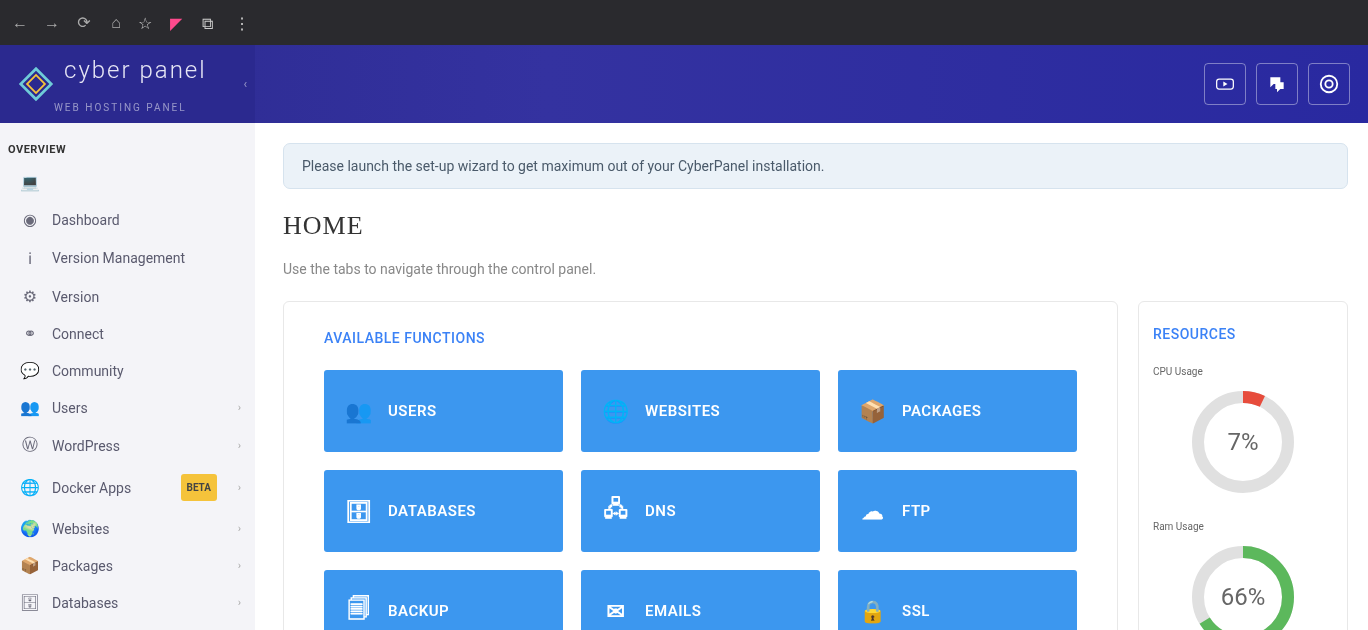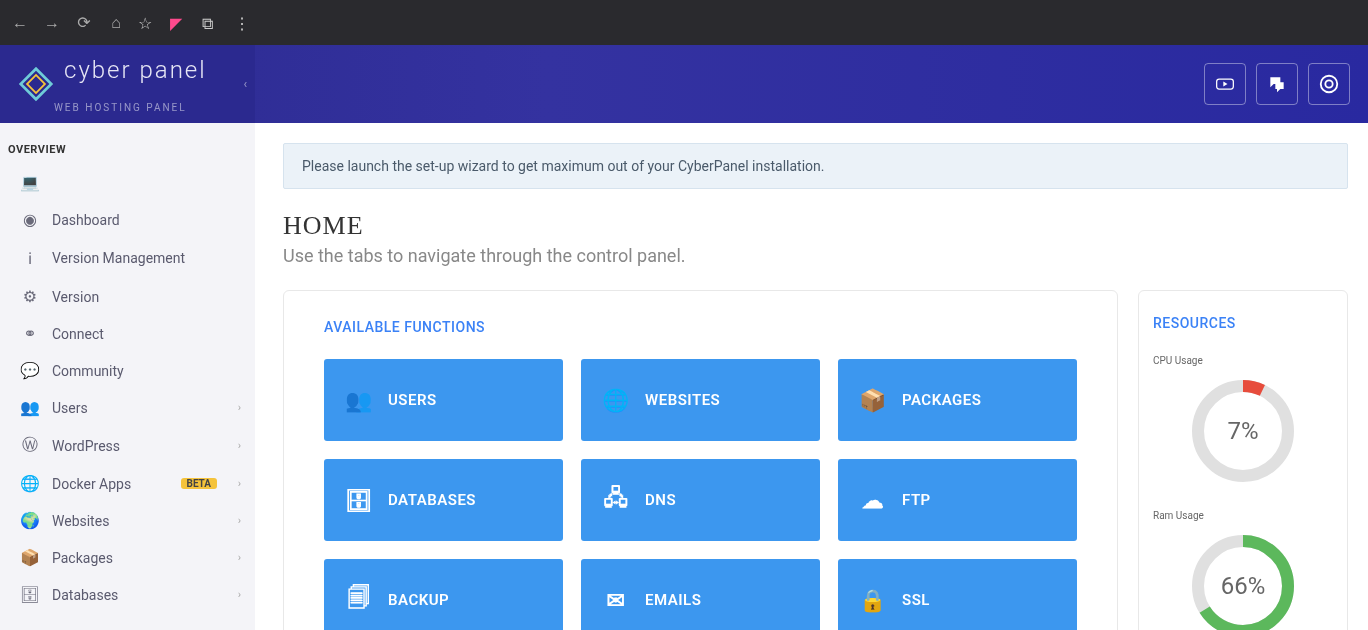--- a/index.html
+++ b/index.html
@@ -24,27 +24,27 @@
 .header-right { flex: 1; display: flex; justify-content: flex-end; align-items: center; padding-right: 18px; gap: 10px; }
 .header-btn { width: 42px; height: 42px; border: 1px solid rgba(255,255,255,0.4); border-radius: 4px; display: flex; align-items: center; justify-content: center; color: #fff; cursor: pointer; }
 
 
 .layout { display: flex; height: calc(630px - 45px - 78px); }
 .sidebar { width: 255px; background: #f4f4f8; overflow-y: auto; padding-top: 10px; }
 .section-label { font-size: 11px; font-weight: 700; color: #333; padding: 10px 8px 8px; letter-spacing: 0.5px; }
 .nav-item { display: flex; align-items: center; padding: 9px 18px; color: #5a5a6e; font-size: 14px; cursor: pointer; position: relative; }
 .nav-item .ico { width: 24px; margin-right: 10px; display: flex; justify-content: center; color: #6a6a7a; font-size: 16px; }
 .nav-item .chev { position: absolute; right: 14px; color: #aaa; font-size: 11px; }
-.badge-beta { background: #f5c33b; color: #444; font-size: 10px; font-weight: 700; padding: 0 6px; border-radius: 3px; margin-left: auto; margin-right: 20px; }
+.badge-beta { background: #f5c33b; color: #444; font-size: 10px; font-weight: 700; padding: 8px 6px; border-radius: 3px; margin-left: auto; margin-right: 20px; }
 
 
 .main { flex: 1; padding: 20px 20px 0 28px; overflow-y: auto; background: #fff; }
-.alert { background: #ebf2f8; border: 1px solid #d6e3ee; color: #4a5a6a; padding: 14px 18px; border-radius: 2px; font-size: 14px; margin-bottom: 22px; }
+.alert { background: #ebf2f8; border: 1px solid #d6e3ee; color: #4a5a6a; padding: 14px 18px; border-radius: 7px; font-size: 14px; margin-bottom: 22px; }
 .page-title { font-size: 26px; font-weight: 400; color: #333; letter-spacing: 1px; font-family: Liberation Serif, serif; }
-.page-sub { color: #888; font-size: 18px; margin-top: 4px; margin-bottom: 24px; }
+.page-sub { color: #888; font-size: 14px; margin-top: 20px; margin-bottom: 24px; }
 
 .content-row { display: flex; gap: 20px; }
 .functions-card { flex: 1; padding: 28px 40px; border: 1px solid #e8e8e8; border-radius: 6px; }
 .card-title { font-size: 14px; font-weight: 500; color: #3b82f6; letter-spacing: 0.5px; margin-bottom: 24px; }
 .func-grid { display: grid; grid-template-columns: repeat(3, 1fr); gap: 18px; }
 .func-tile { background: #3c97ef; color: #fff; height: 82px; border-radius: 3px; display: flex; align-items: center; padding: 0 22px; gap: 16px; cursor: pointer; font-weight: 600; font-size: 15px; letter-spacing: 0.5px; }
 .func-tile .fi { font-size: 22px; width: 26px; display:flex; justify-content:center; }
 
 .resources-card { width: 210px; padding: 24px 14px; border: 1px solid #e8e8e8; border-radius: 6px; }
 .res-label { font-size: 10px; color: #666; margin-bottom: 10px; }

